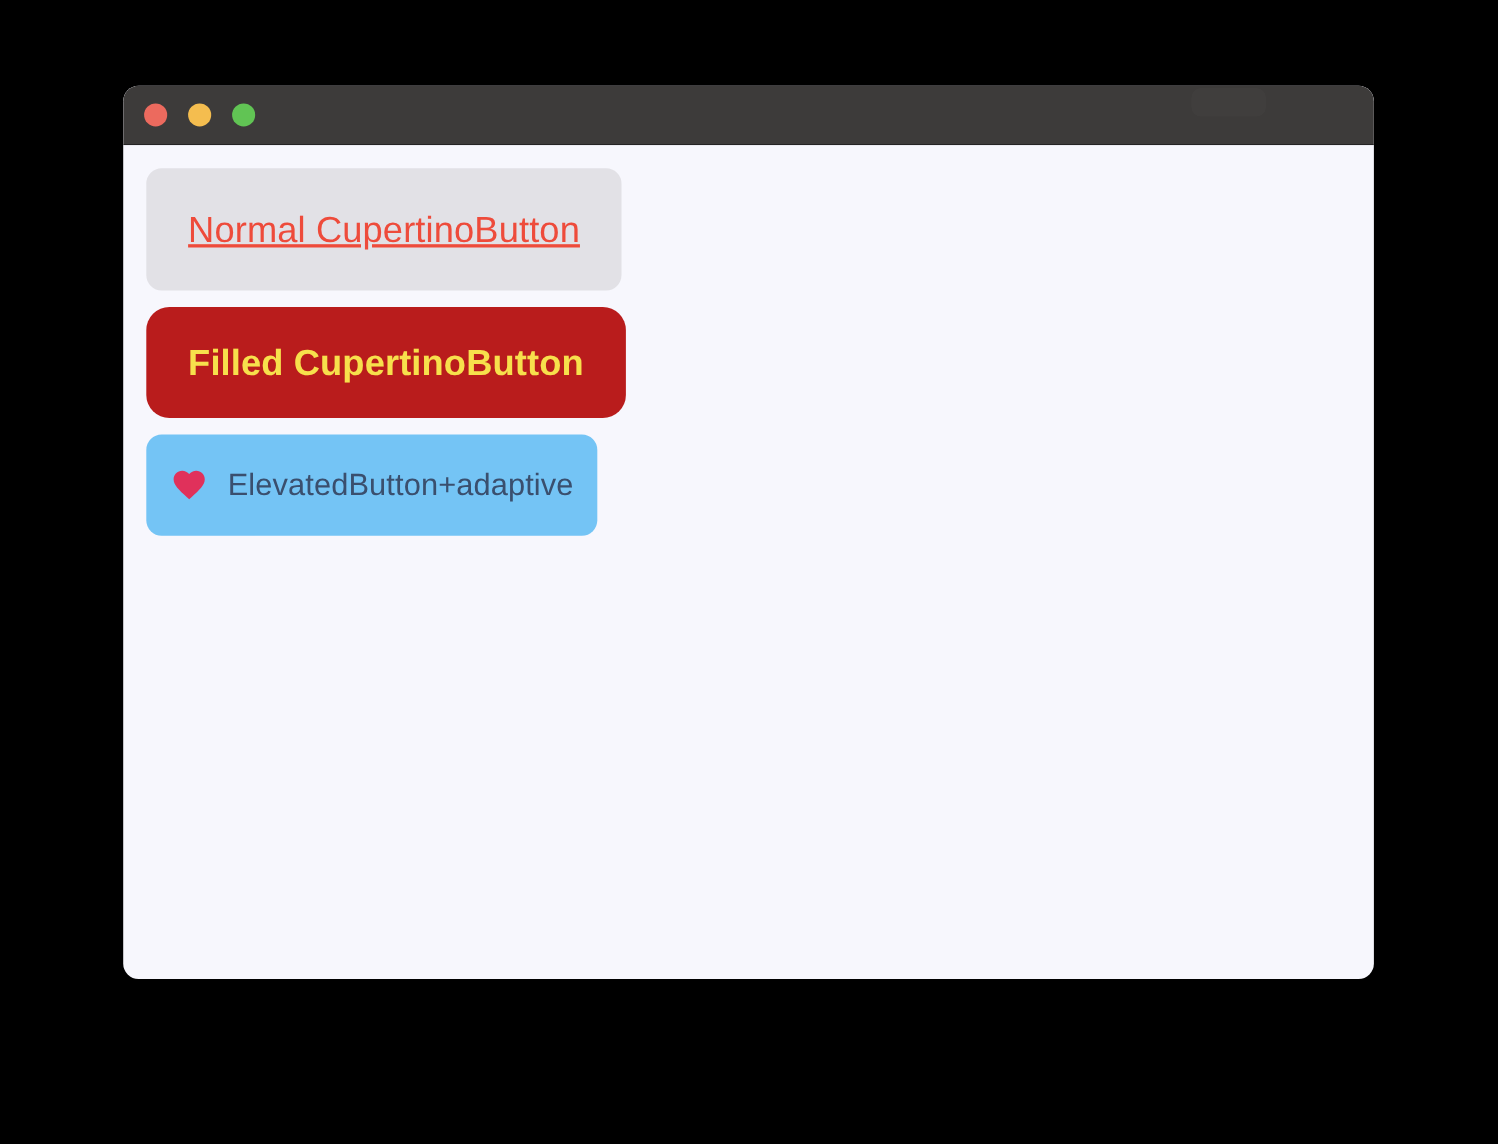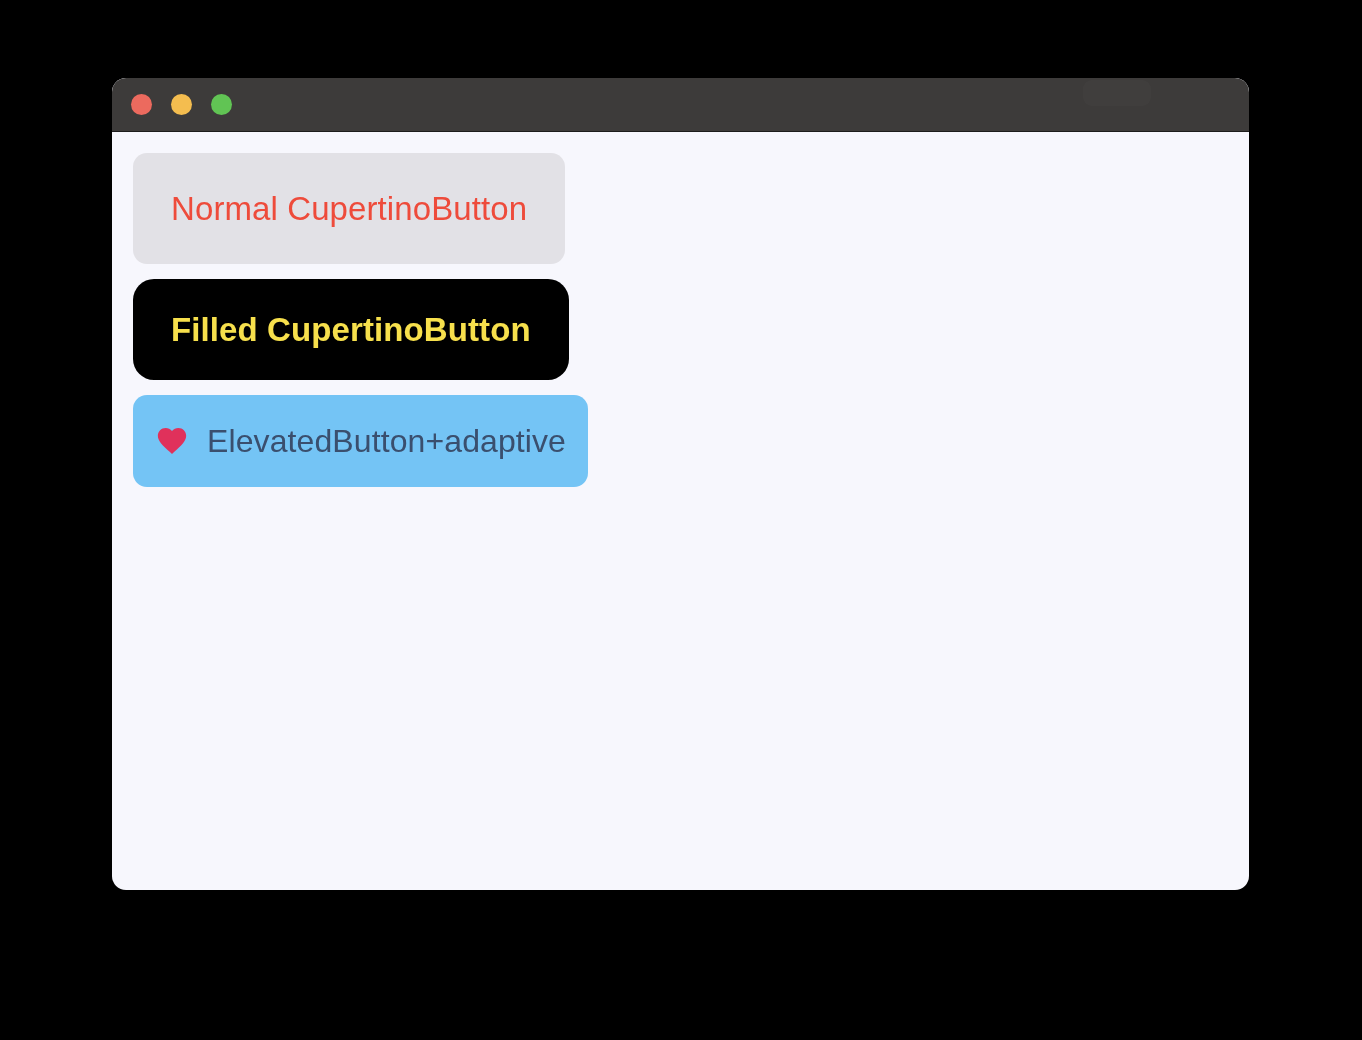--- a/index.html
+++ b/index.html
@@ -91,27 +91,28 @@
 
   
   .btn-normal {
     height: 111px;
     border-radius: 14px;
     background: #e2e1e6;
     color: #ee4b3b;
     font-size: 33px;
     font-weight: 400;
     letter-spacing: 0.1px;
+    text-decoration: underline;
   }
 
   
   .btn-filled {
     height: 101px;
     border-radius: 21px;
-    background: #000000;
+    background: #b91c1c;
     color: #f7e04c;
     font-size: 33px;
     font-weight: 700;
     letter-spacing: 0.1px;
     margin-top: 15px;
   }
 
   
   .btn-disabled {
     height: 106px;
@@ -124,21 +125,21 @@
     margin-top: 12px;
     cursor: default;
   }
 
   
   .btn-elevated {
     height: 92px;
     border-radius: 14px;
     background: #74c4f5;
     color: #3a4f6e;
-    font-size: 32px;
+    font-size: 28px;
     font-weight: 400;
     letter-spacing: 0.1px;
     margin-top: 15px;
     padding: 0 22px 0 22px;
     gap: 18px;
   }
 
   .heart-icon {
     width: 34px;
     height: 34px;

